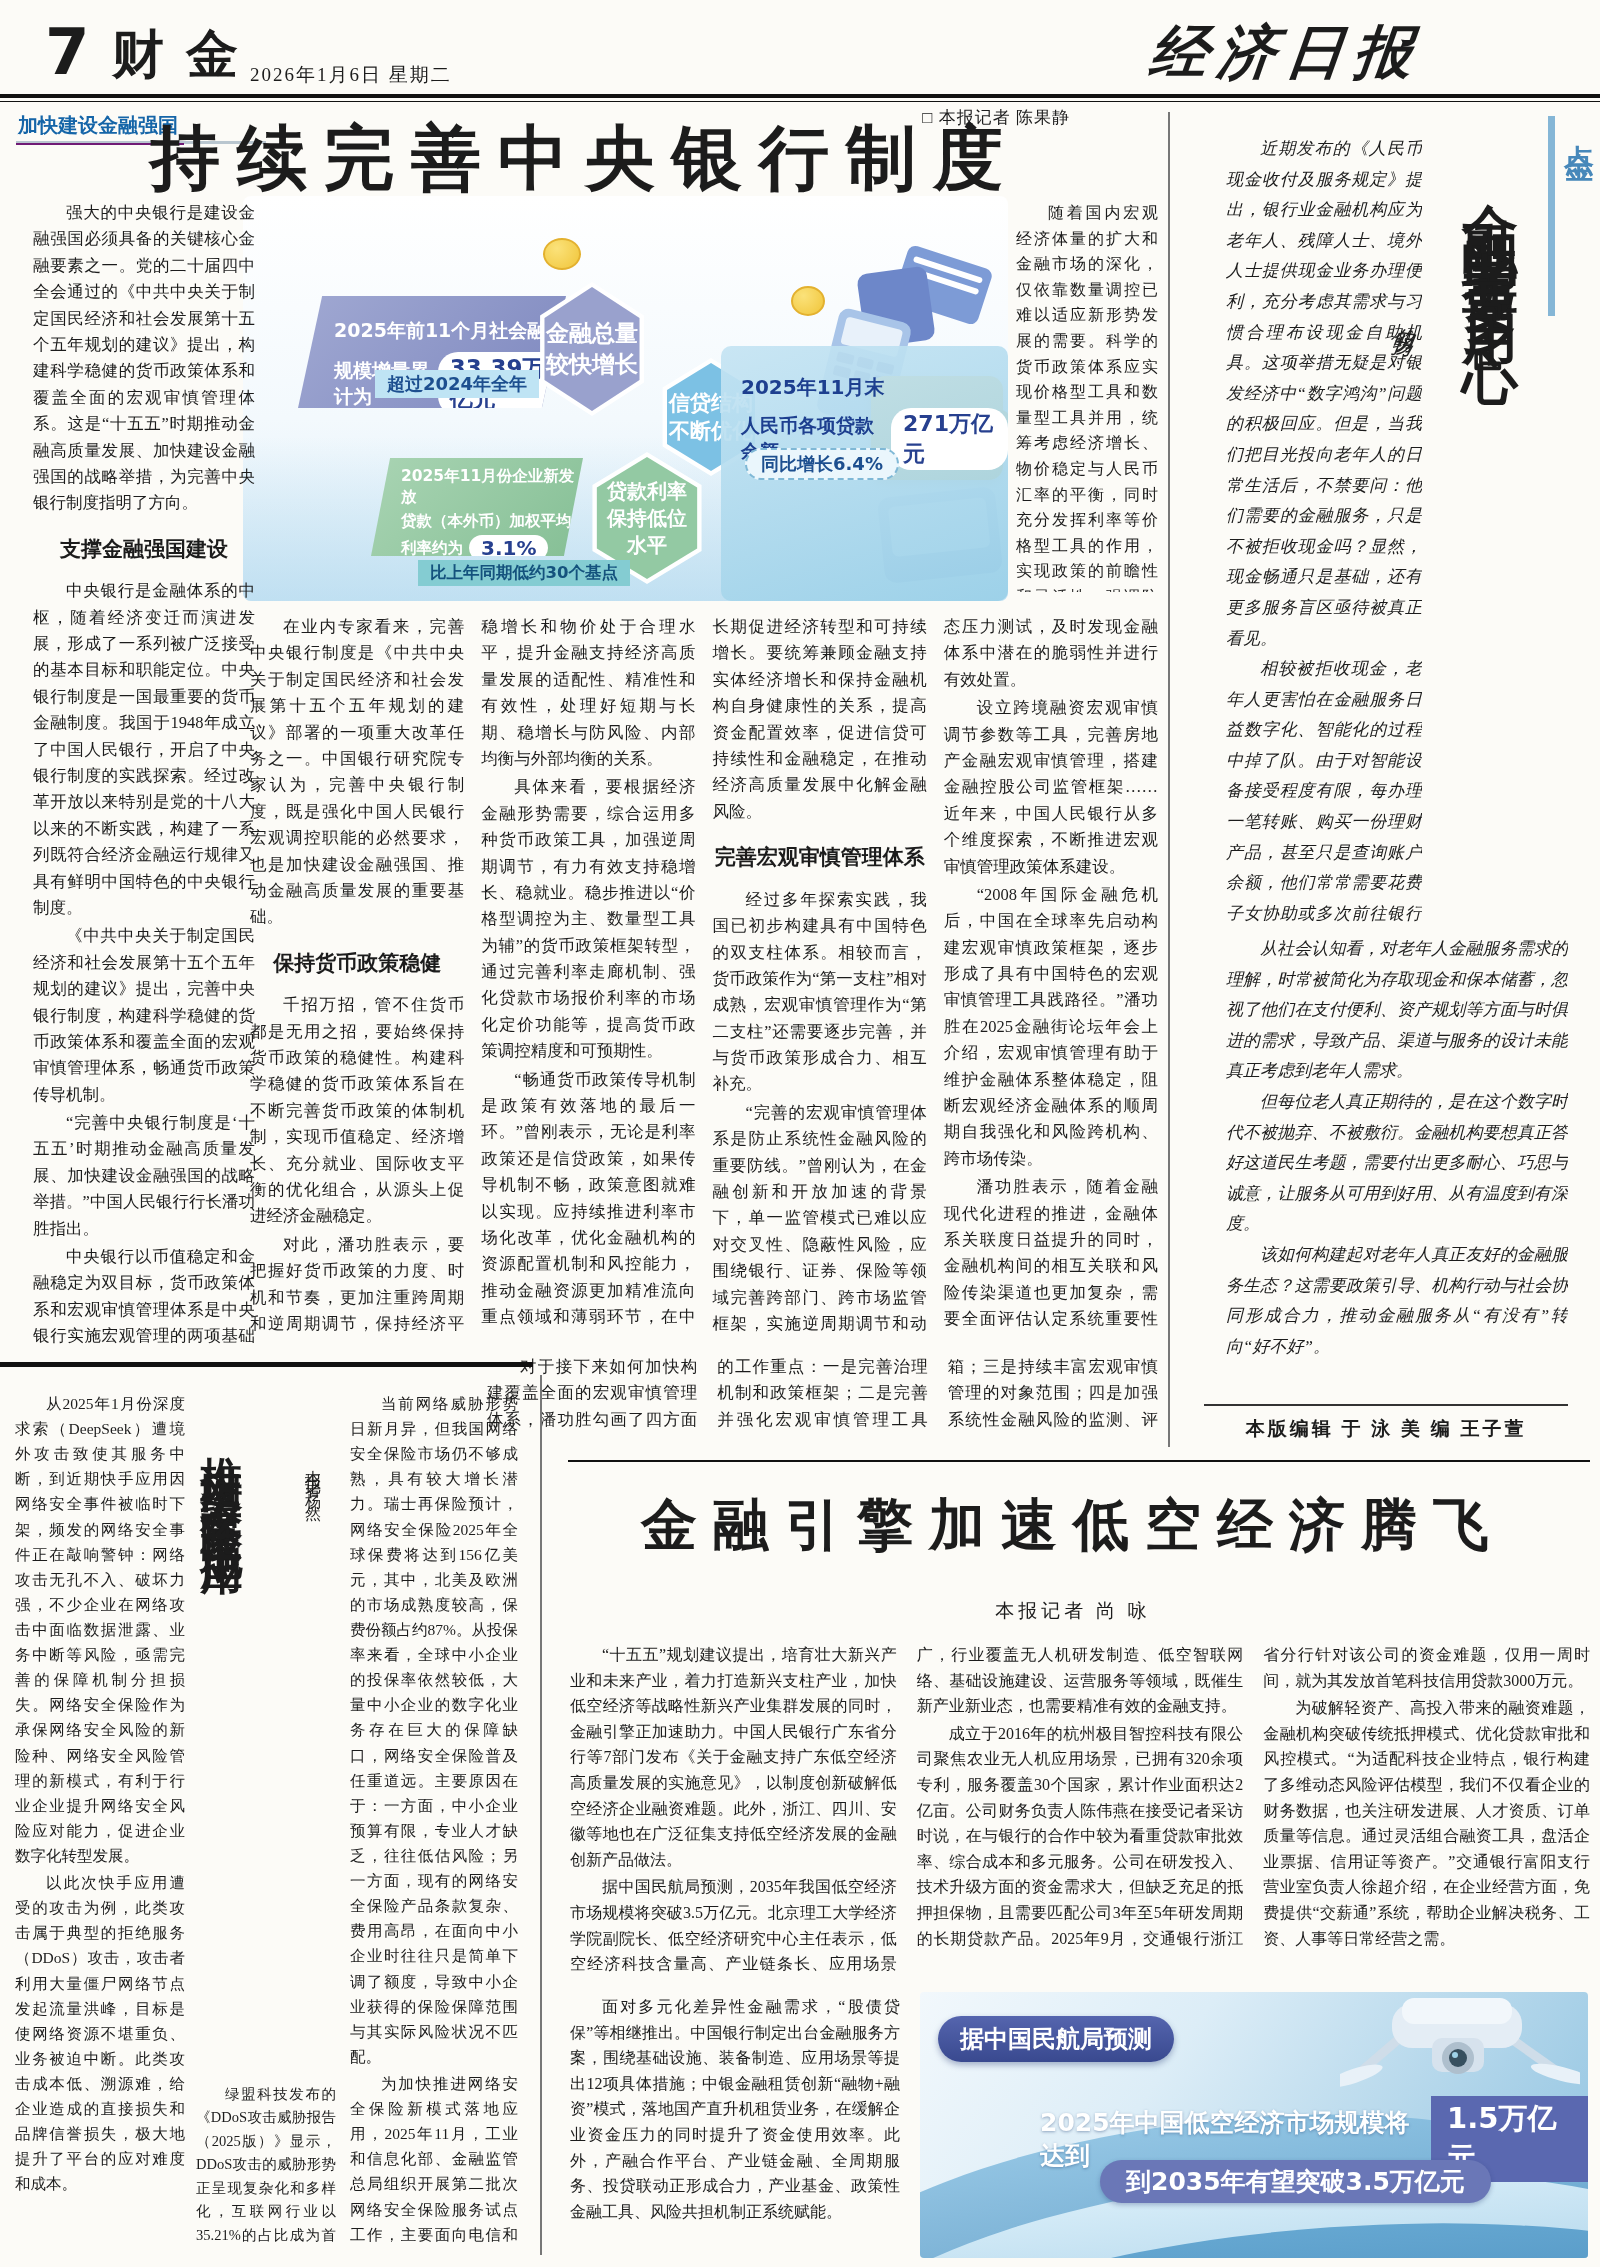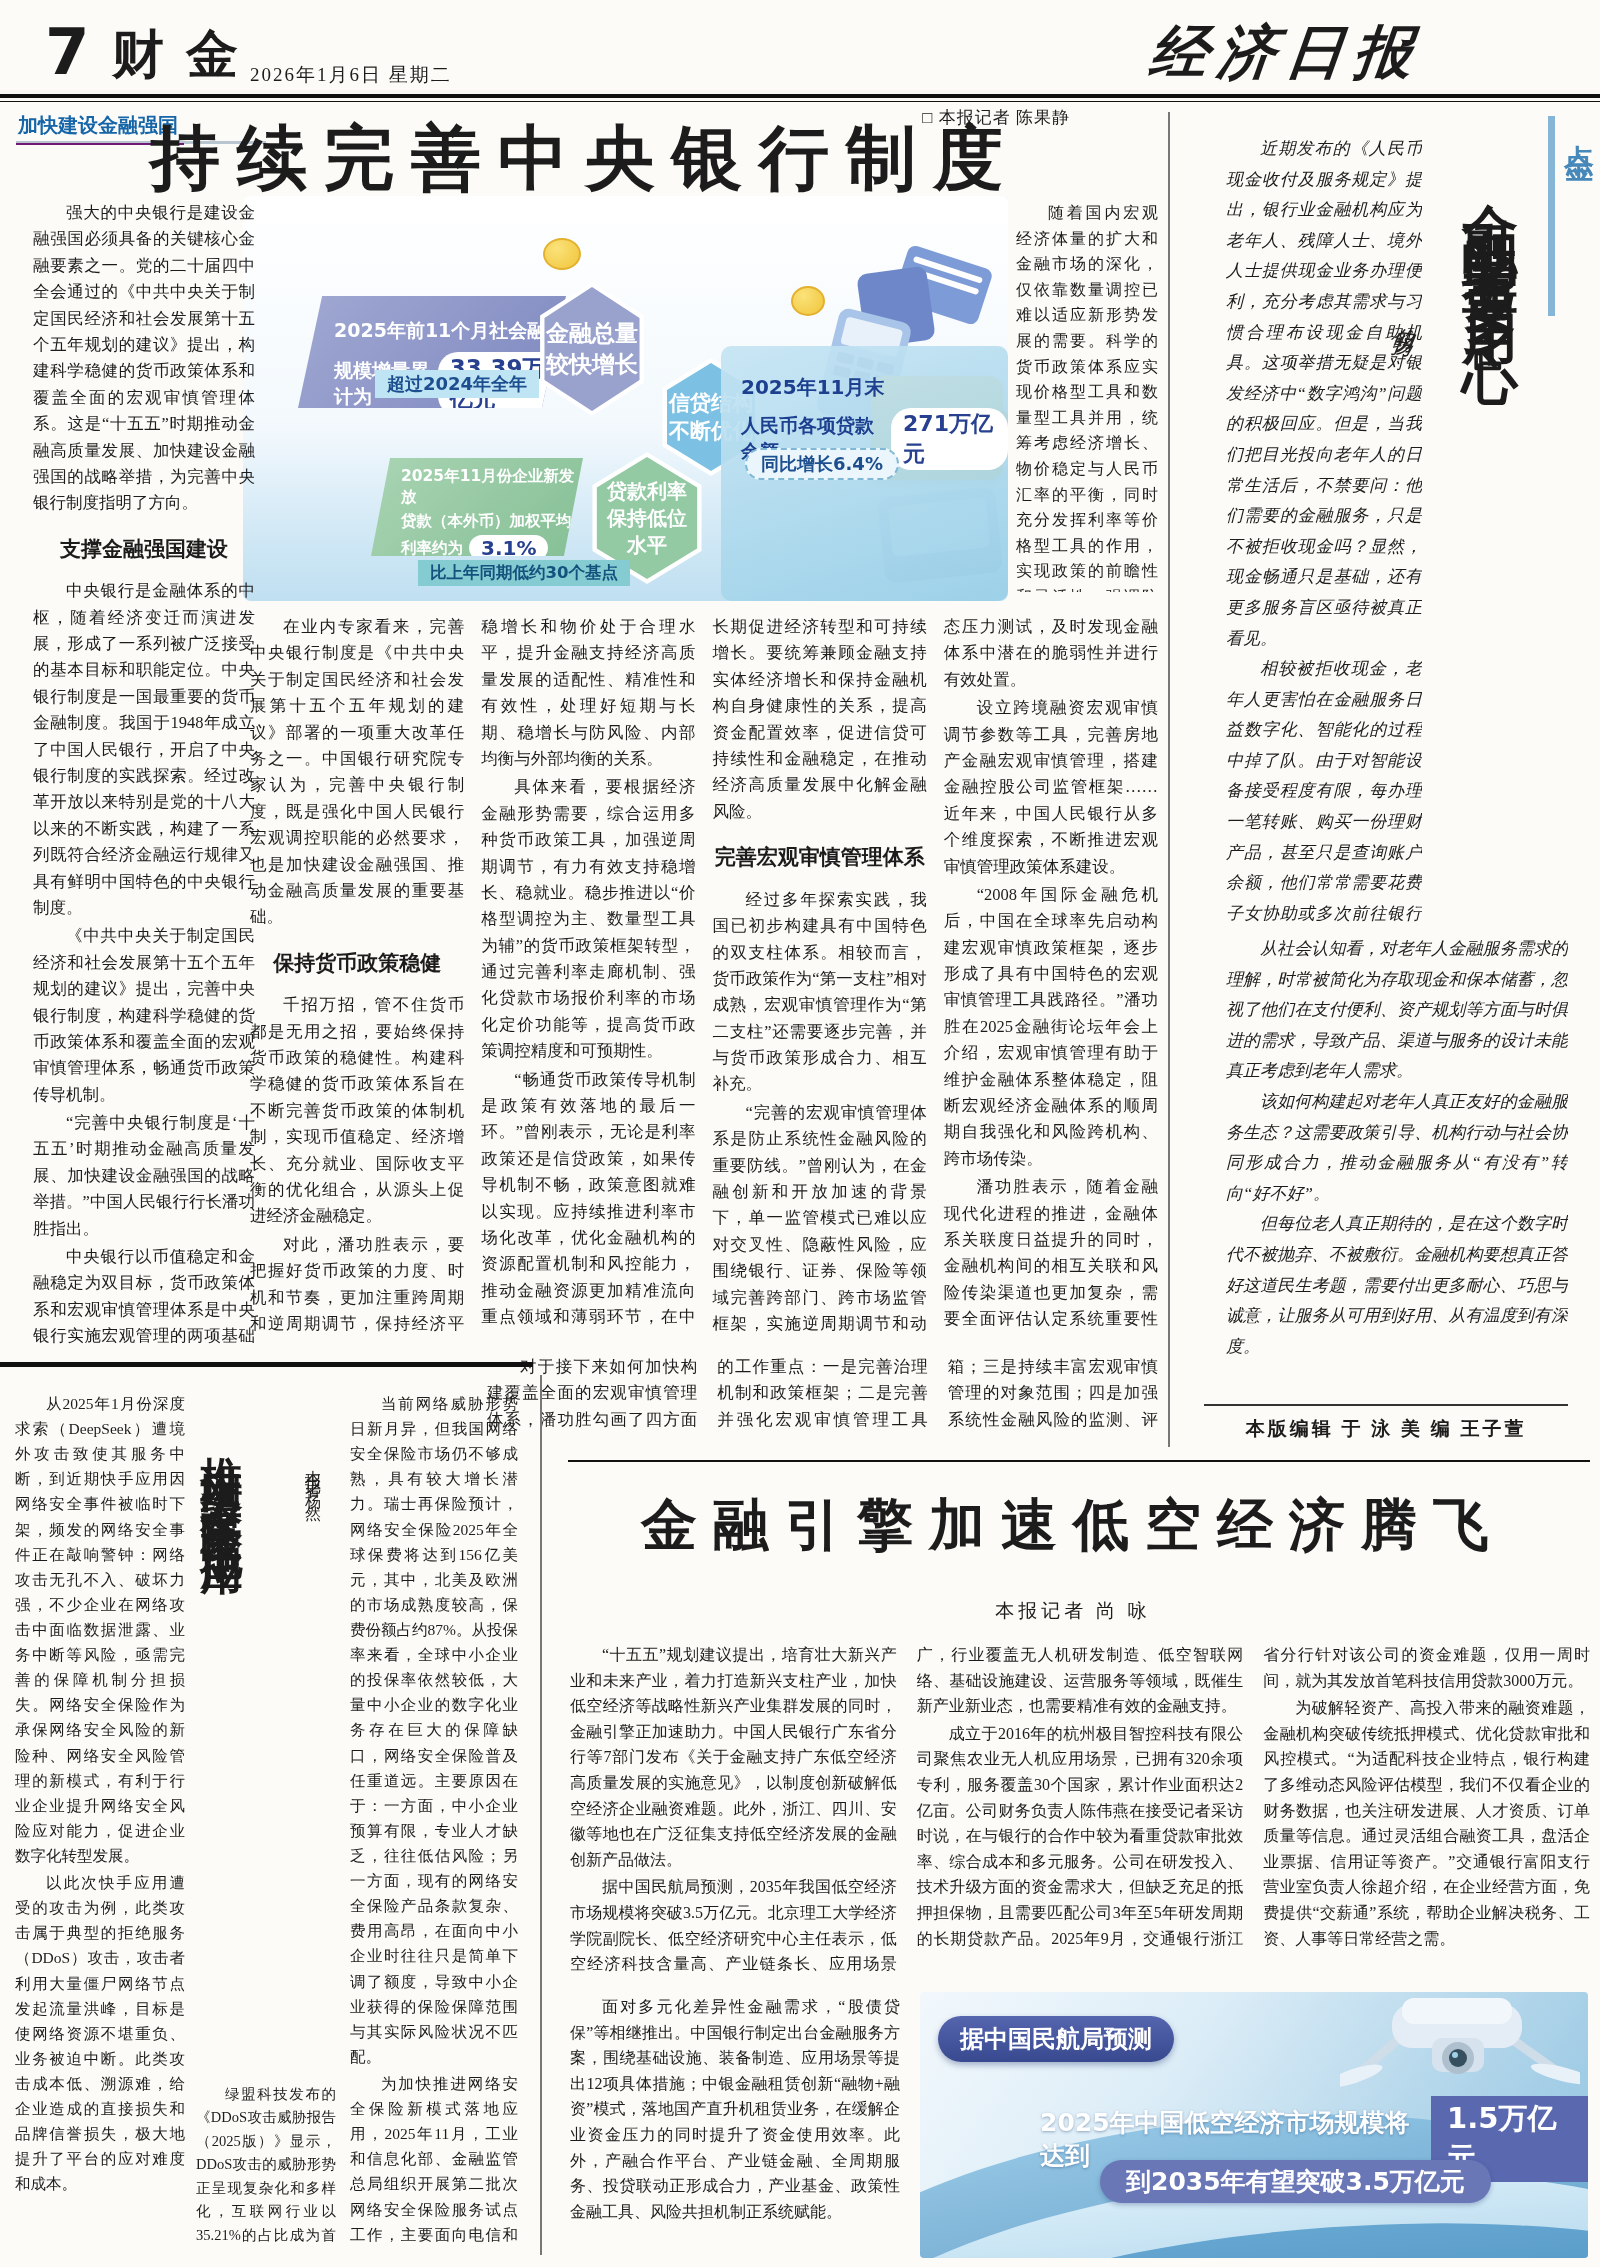--- a/index.html
+++ b/index.html
@@ -225,22 +225,22 @@
     <div class="abs dj-sig" style="left:212px;top:200px;">勾明扬</div>
     <div class="abs dj-body" style="left:46px;top:22px;width:196px;height:790px;">
       <div>
           <p>近期发布的《人民币现金收付及服务规定》提出，银行业金融机构应为老年人、残障人士、境外人士提供现金业务办理便利，充分考虑其需求与习惯合理布设现金自助机具。这项举措无疑是对银发经济中“数字鸿沟”问题的积极回应。但是，当我们把目光投向老年人的日常生活后，不禁要问：他们需要的金融服务，只是不被拒收现金吗？显然，现金畅通只是基础，还有更多服务盲区亟待被真正看见。</p>
           <p>相较被拒收现金，老年人更害怕在金融服务日益数字化、智能化的过程中掉了队。由于对智能设备接受程度有限，每办理一笔转账、购买一份理财产品，甚至只是查询账户余额，他们常常需要花费子女协助或多次前往银行柜台。此外，面对市场上各类理财、基金、保险产品，老年人社交渠道相对狭窄，信息不对称使他们在权衡选择时处于明显劣势。</p>
         </div>
     </div>
     <div class="abs dj-body" style="left:46px;top:822px;width:342px;height:460px;">
       <div>
           <p>从社会认知看，对老年人金融服务需求的理解，时常被简化为存取现金和保本储蓄，忽视了他们在支付便利、资产规划等方面与时俱进的需求，导致产品、渠道与服务的设计未能真正考虑到老年人需求。</p>
+          <p>但每位老人真正期待的，是在这个数字时代不被抛弃、不被敷衍。金融机构要想真正答好这道民生考题，需要付出更多耐心、巧思与诚意，让服务从可用到好用、从有温度到有深度。</p>
           <p>该如何构建起对老年人真正友好的金融服务生态？这需要政策引导、机构行动与社会协同形成合力，推动金融服务从“有没有”转向“好不好”。</p>
-          <p>但每位老人真正期待的，是在这个数字时代不被抛弃、不被敷衍。金融机构要想真正答好这道民生考题，需要付出更多耐心、巧思与诚意，让服务从可用到好用、从有温度到有深度。</p>
         </div>
     </div>
     <div class="abs" style="left:24px;top:1292px;width:364px;border-top:2px solid #333;"></div>
     <div class="abs dj-footer" style="left:24px;top:1304px;width:364px;">本版编辑 于 泳 美 编 王子萱</div>
   </div>
 
   <div class="abs thickbar" style="left:0;top:1362px;width:533px;height:5px;"></div>
   <div class="abs" style="left:0;top:1367px;width:538px;height:900px;">
     <div class="abs small-col" style="left:15px;top:24px;width:170px;height:856px;">
       <div>

